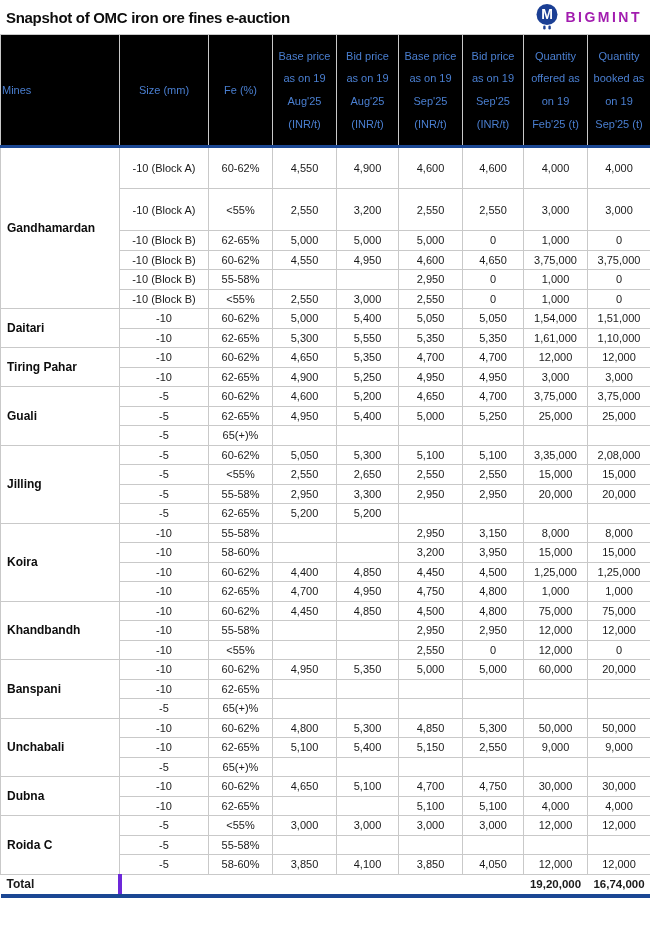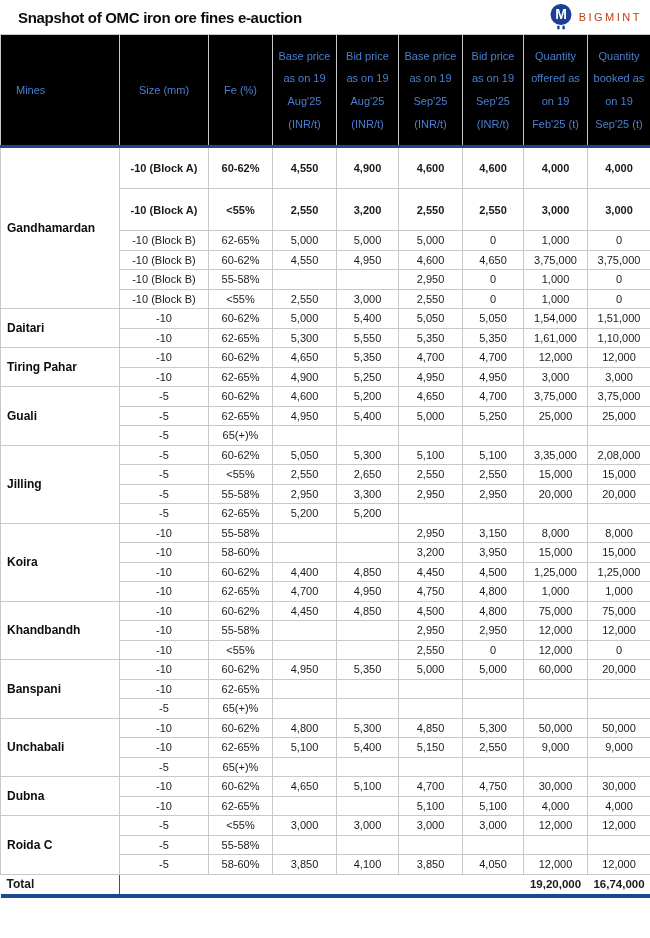--- a/index.html
+++ b/index.html
@@ -15,28 +15,27 @@
     display: flex;
     align-items: center;
     justify-content: space-between;
     padding: 0 8px 0 6px;
   }
   .page-title {
     font-size: 15px;
     font-weight: bold;
     letter-spacing: -0.3px;
     color: #0d0d0d;
-    margin-left: 12px;
   }
   .logo { display: flex; align-items: center; gap: 5px; }
   .logo-text {
-    font-size: 11px;
-    font-weight: 400;
+    font-size: 14px;
+    font-weight: 700;
     letter-spacing: 2.5px;
-    color: #c2410c;
+    color: #a21caf;
   }
   table.auction {
     width: 650px;
     border-collapse: collapse;
     table-layout: fixed;
   }
   col.c-mines { width: 119px; }
   col.c-size  { width: 89px; }
   col.c-fe    { width: 64px; }
   col.c-ba    { width: 64px; }
@@ -51,51 +50,51 @@
     font-weight: normal;
     color: #4A7FD1;
     text-align: center;
     vertical-align: middle;
     line-height: 2.05;
     border: 1px solid #C9C9C9;
     border-bottom: 3px solid #1B4793;
     padding: 2px 3px;
     background: #000000;
   }
-  th.h-mines { text-align: left; padding-left: 15px; }
+  th.h-mines { text-align: left; padding-left: 1px; }
   td {
     border: 1px solid #C9C9C9;
     font-size: 11px;
     height: 19.5px;
     text-align: center;
     vertical-align: middle;
     padding: 1px 2px;
     white-space: nowrap;
     color: #1a1a1a;
   }
-  tr.tall td { height: 42px; font-weight: bold; }
+  tr.tall td { height: 42px; }
   td.mine {
     text-align: left;
     font-weight: bold;
     font-size: 12px;
     padding-left: 6px;
     color: #0d0d0d;
   }
   tr.total-row td {
     font-weight: bold;
     font-size: 12px;
     height: 22px;
     border-left: none;
     border-right: none;
     border-bottom: 4px solid #1B4793;
   }
   tr.total-row td.total-label {
     text-align: left;
     padding-left: 6px;
-    border-right: 1px solid #6d28d9;
+    border-right: 4px solid #6d28d9;
   }
   tr.total-row td.total-num { font-size: 11.5px; }
 </style>
 </head>
 <body>
 
 <div class="titlebar">
   <div class="page-title">Snapshot of OMC iron ore fines e-auction</div>
   <div class="logo">
     <span style="display:inline-flex;">

